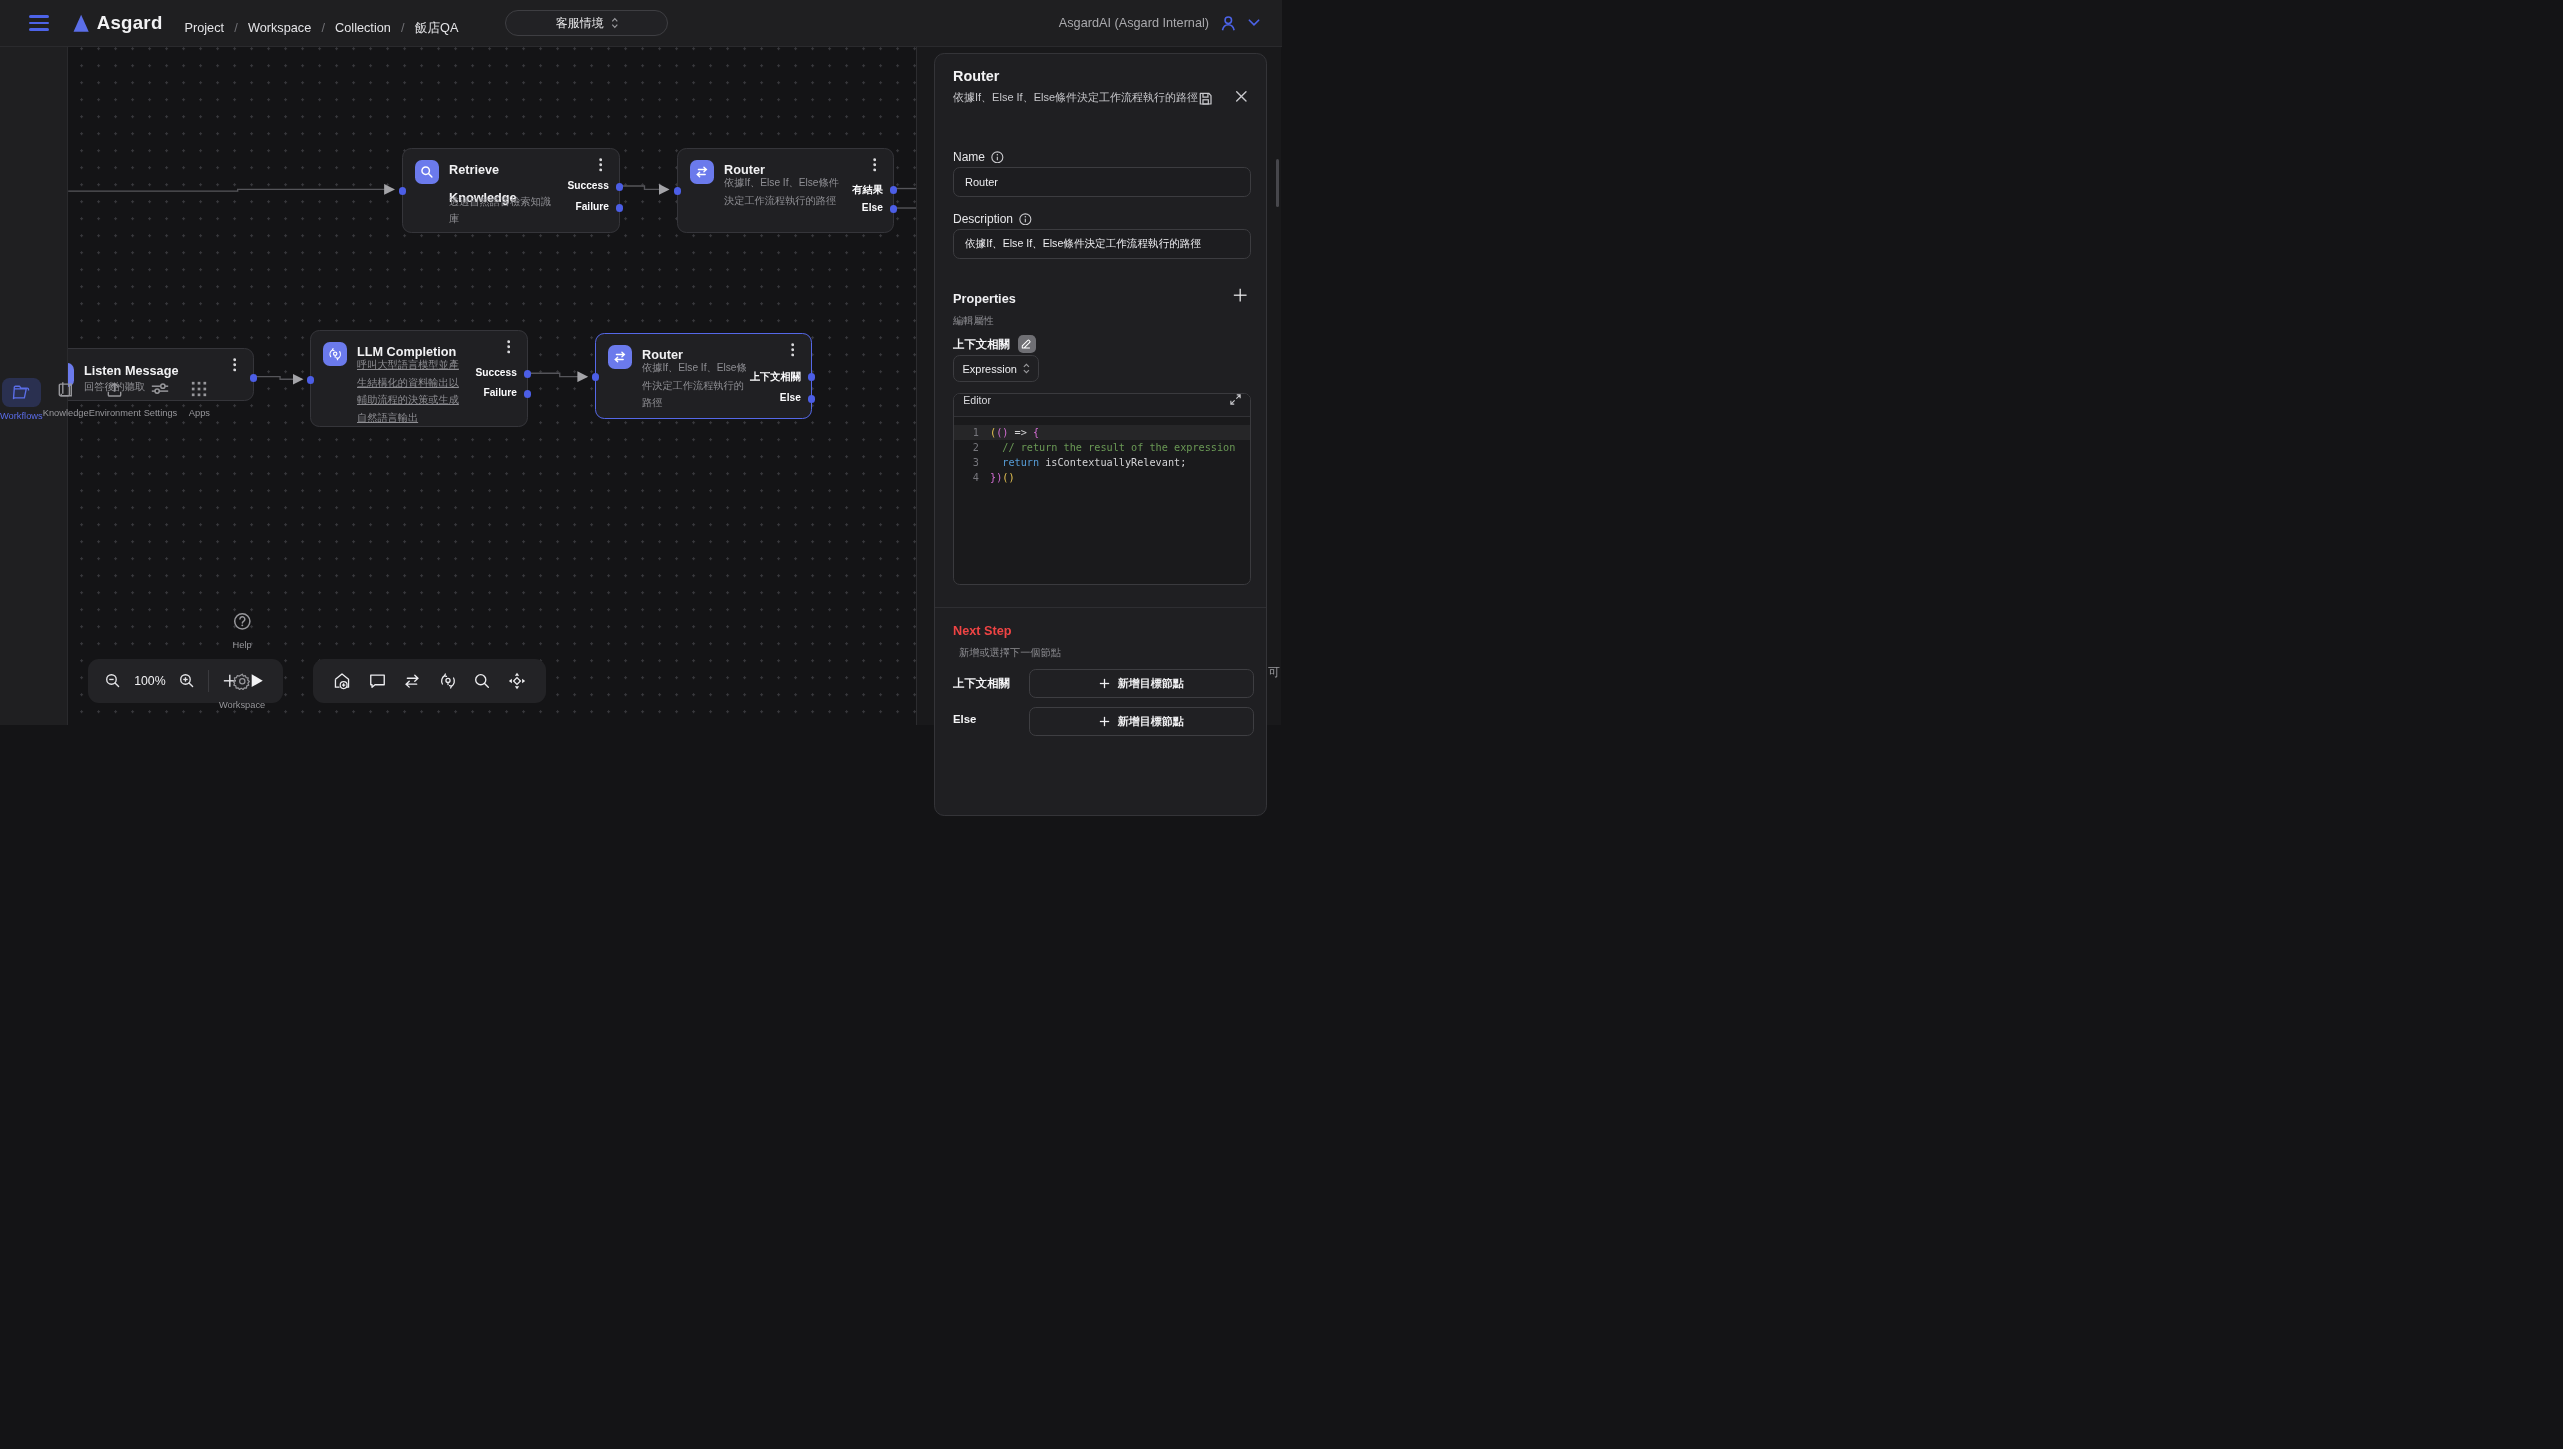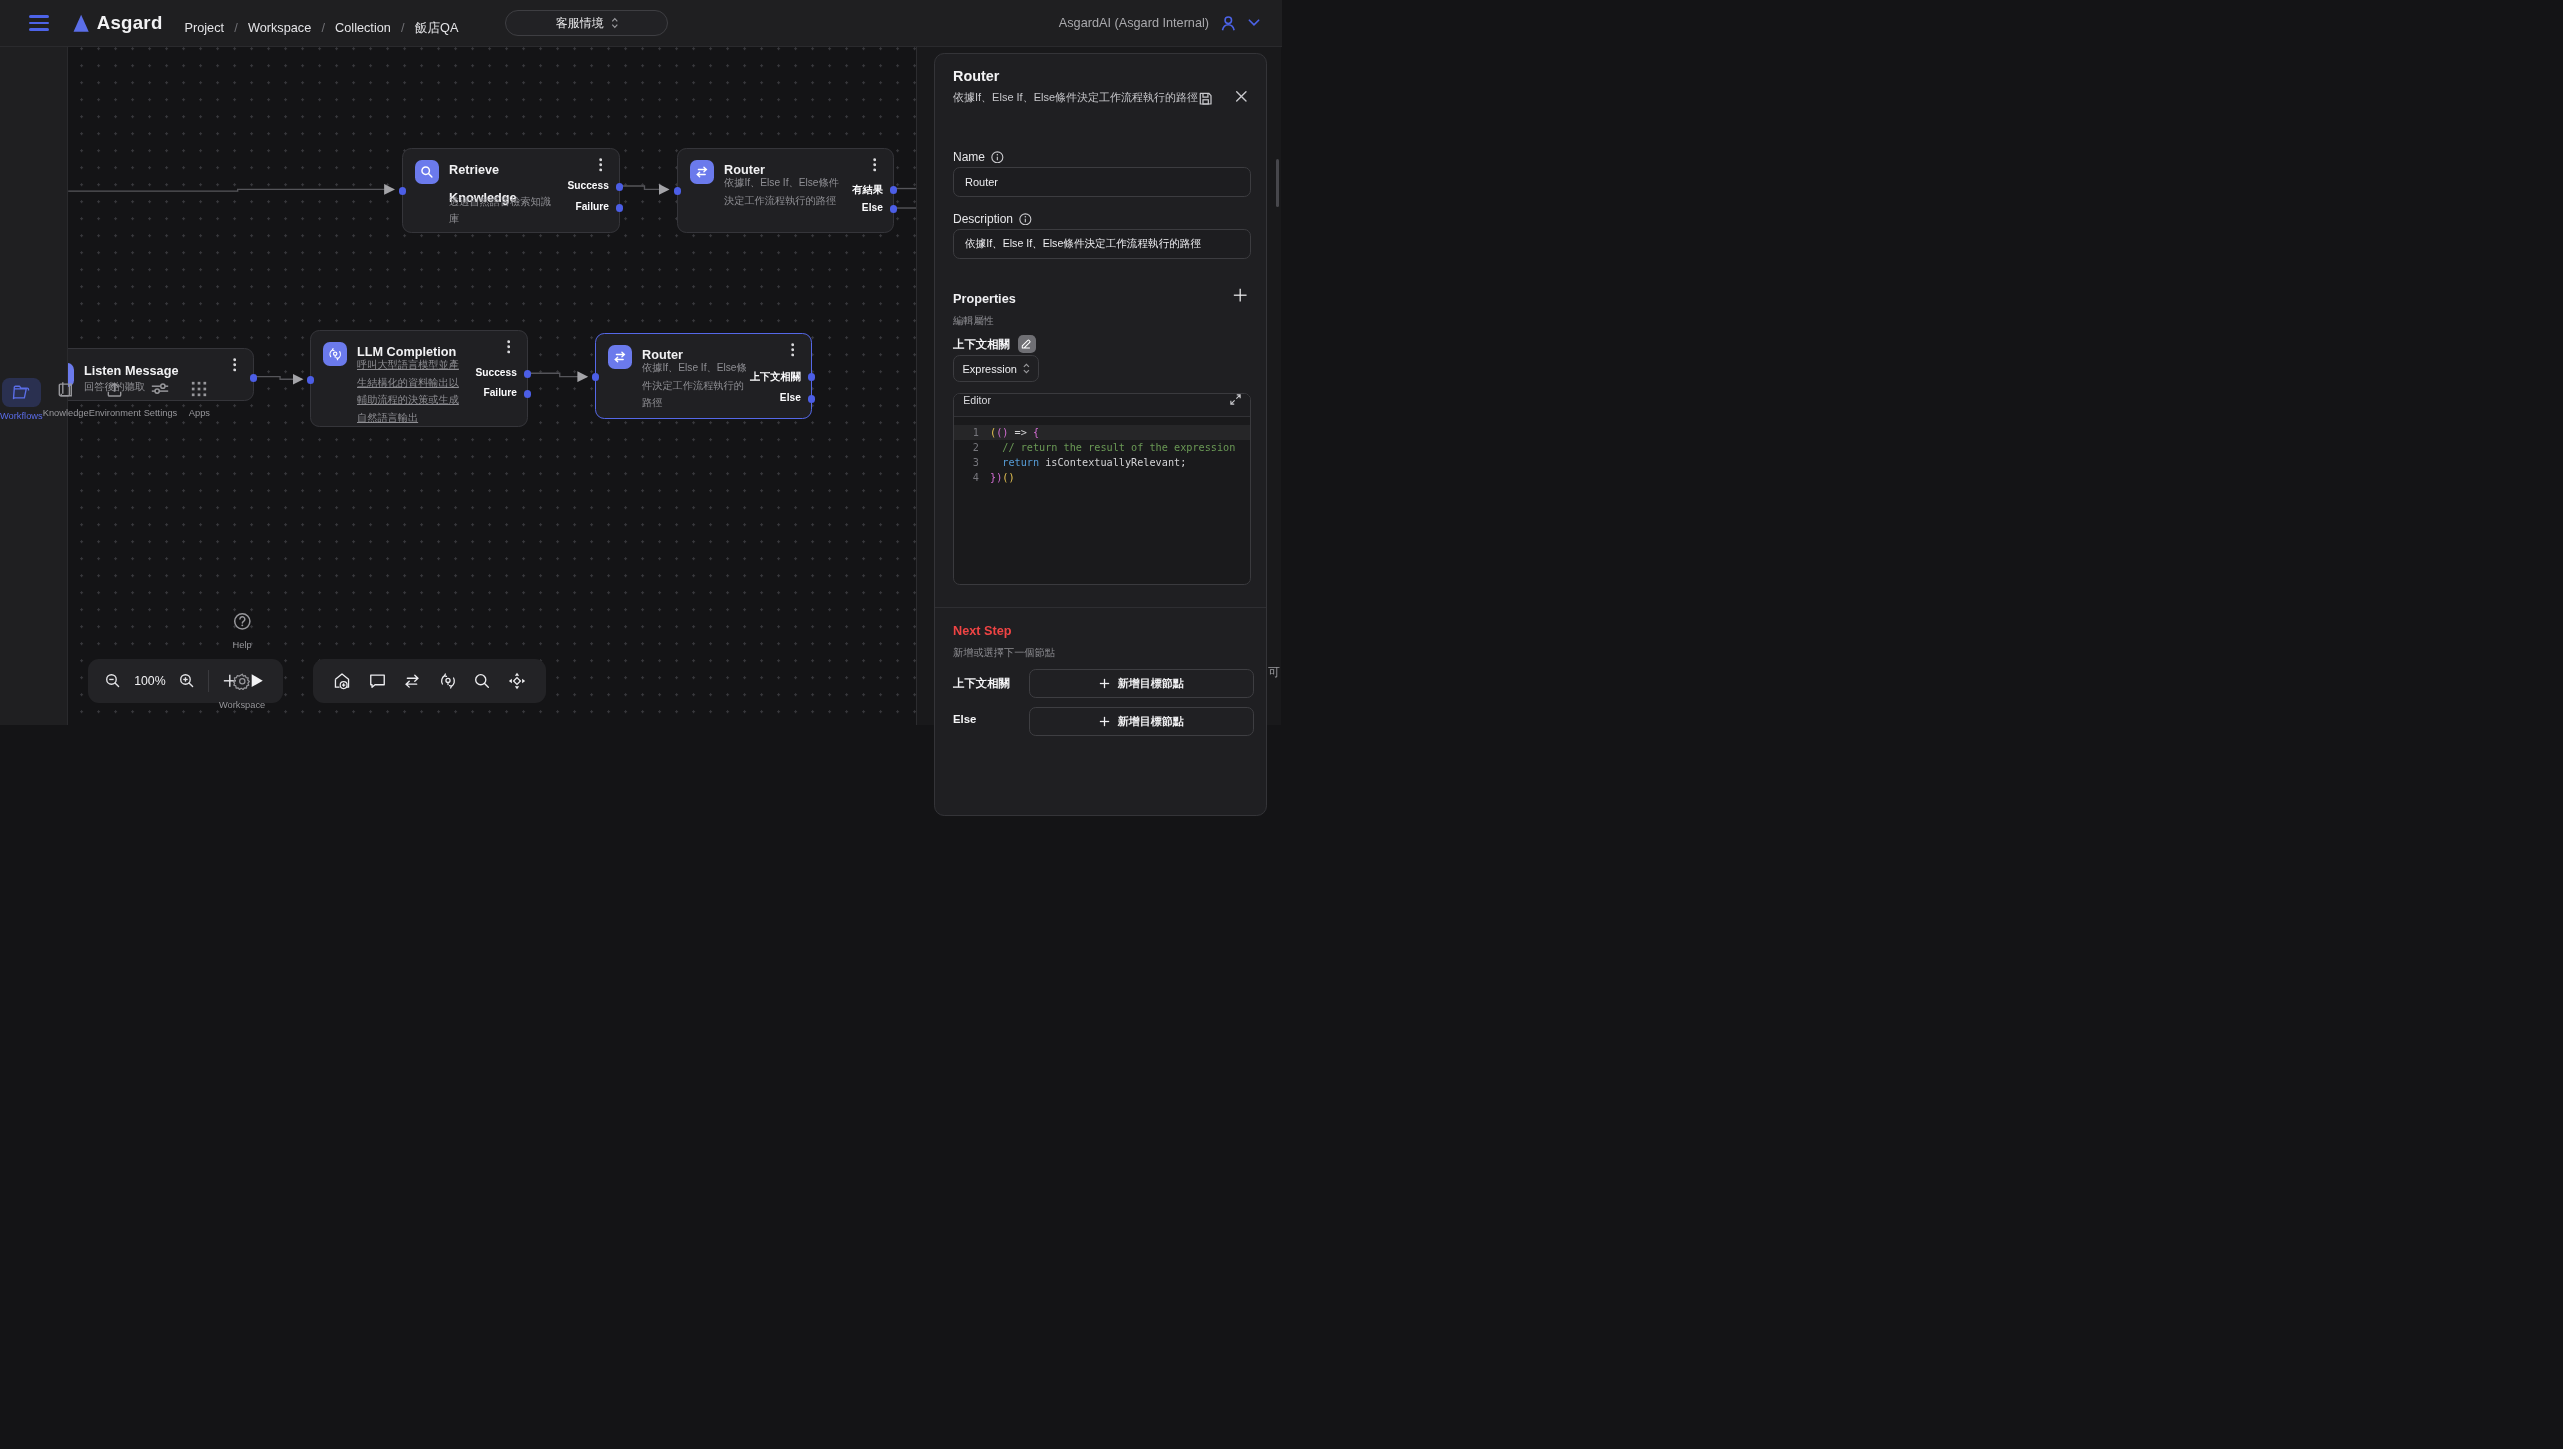--- a/index.html
+++ b/index.html
@@ -119,21 +119,21 @@
     border-bottom:0.8px solid #323236; background:#1e1e21; }
   .editor-title { font-size:10.6px; color:#dadade; }
   .code-area { position:relative; height:168px; font-size:10.2px; line-height:15.3px; padding-top:7.6px; }
   .code-line { display:flex; white-space:pre; }
   .code-line.current { background:rgba(255,255,255,.055); }
   .gutter { width:36px; text-align:right; padding-right:11px; color:#76767c; flex:none; }
   .tk-gold { color:#e7c453; } .tk-pink { color:#d36dd3; } .tk-fg { color:#d4d4d6; }
   .tk-comment { color:#6a9955; } .tk-kw { color:#569cd6; }
   .next-divider { position:absolute; left:0; top:553px; width:100%; height:0.8px; background:#2e2e32; }
   .next-title { position:absolute; left:18px; top:570px; font-size:12.7px; font-weight:600; color:#ef4444; }
-  .next-sub { position:absolute; left:18px; top:592px; font-size:10.2px; color:#8d8d92; }
+  .next-sub { position:absolute; left:24px; top:592px; font-size:10.2px; color:#8d8d92; }
   .next-row-label { position:absolute; left:18px; font-size:11.4px; font-weight:700; color:#f4f4f6; }
   .add-target-btn { position:absolute; left:94px; width:225px; height:29px; border:0.8px solid #3e3e42;
     border-radius:6.8px; background:#202023; color:#f0f0f2; font-size:11px; font-weight:600; cursor:pointer;
     display:flex; align-items:center; justify-content:center; gap:7.6px;
     font-family:"Liberation Sans","DejaVu Sans",sans-serif; }
 
   .clipped-char { position:absolute; left:1268px; top:664px; z-index:9; font-size:12px; color:#9a9a9e; }
   .page-scrollbar { position:absolute; left:1276px; top:159px; width:3.4px; height:48px; border-radius:1.7px;
     background:#47474c; z-index:10; }
   svg { display:block; }

